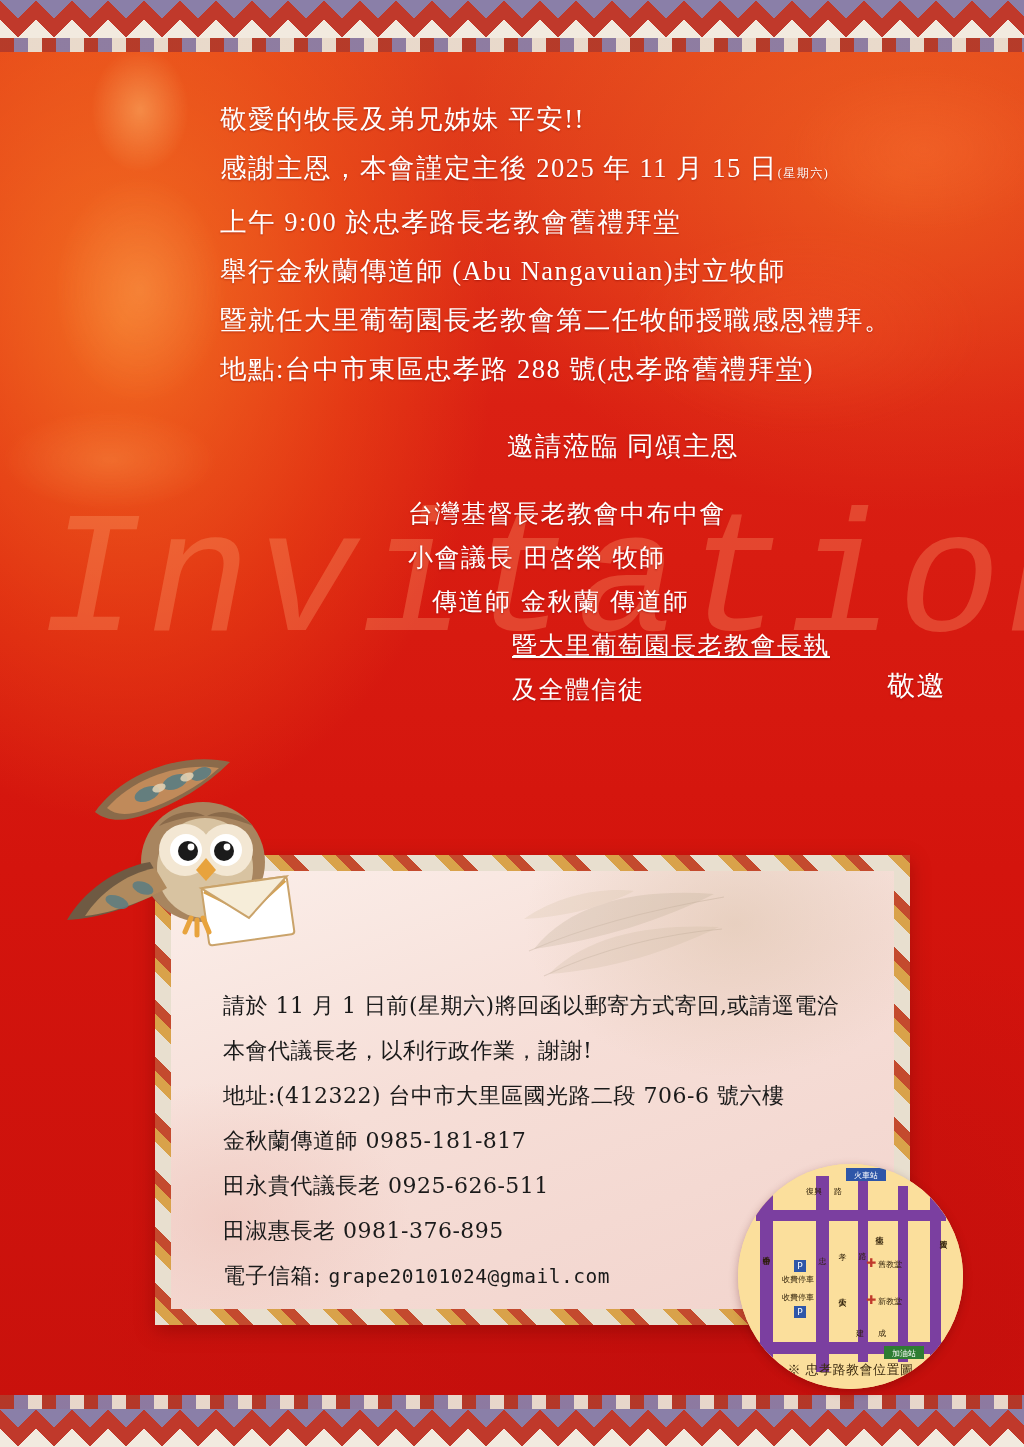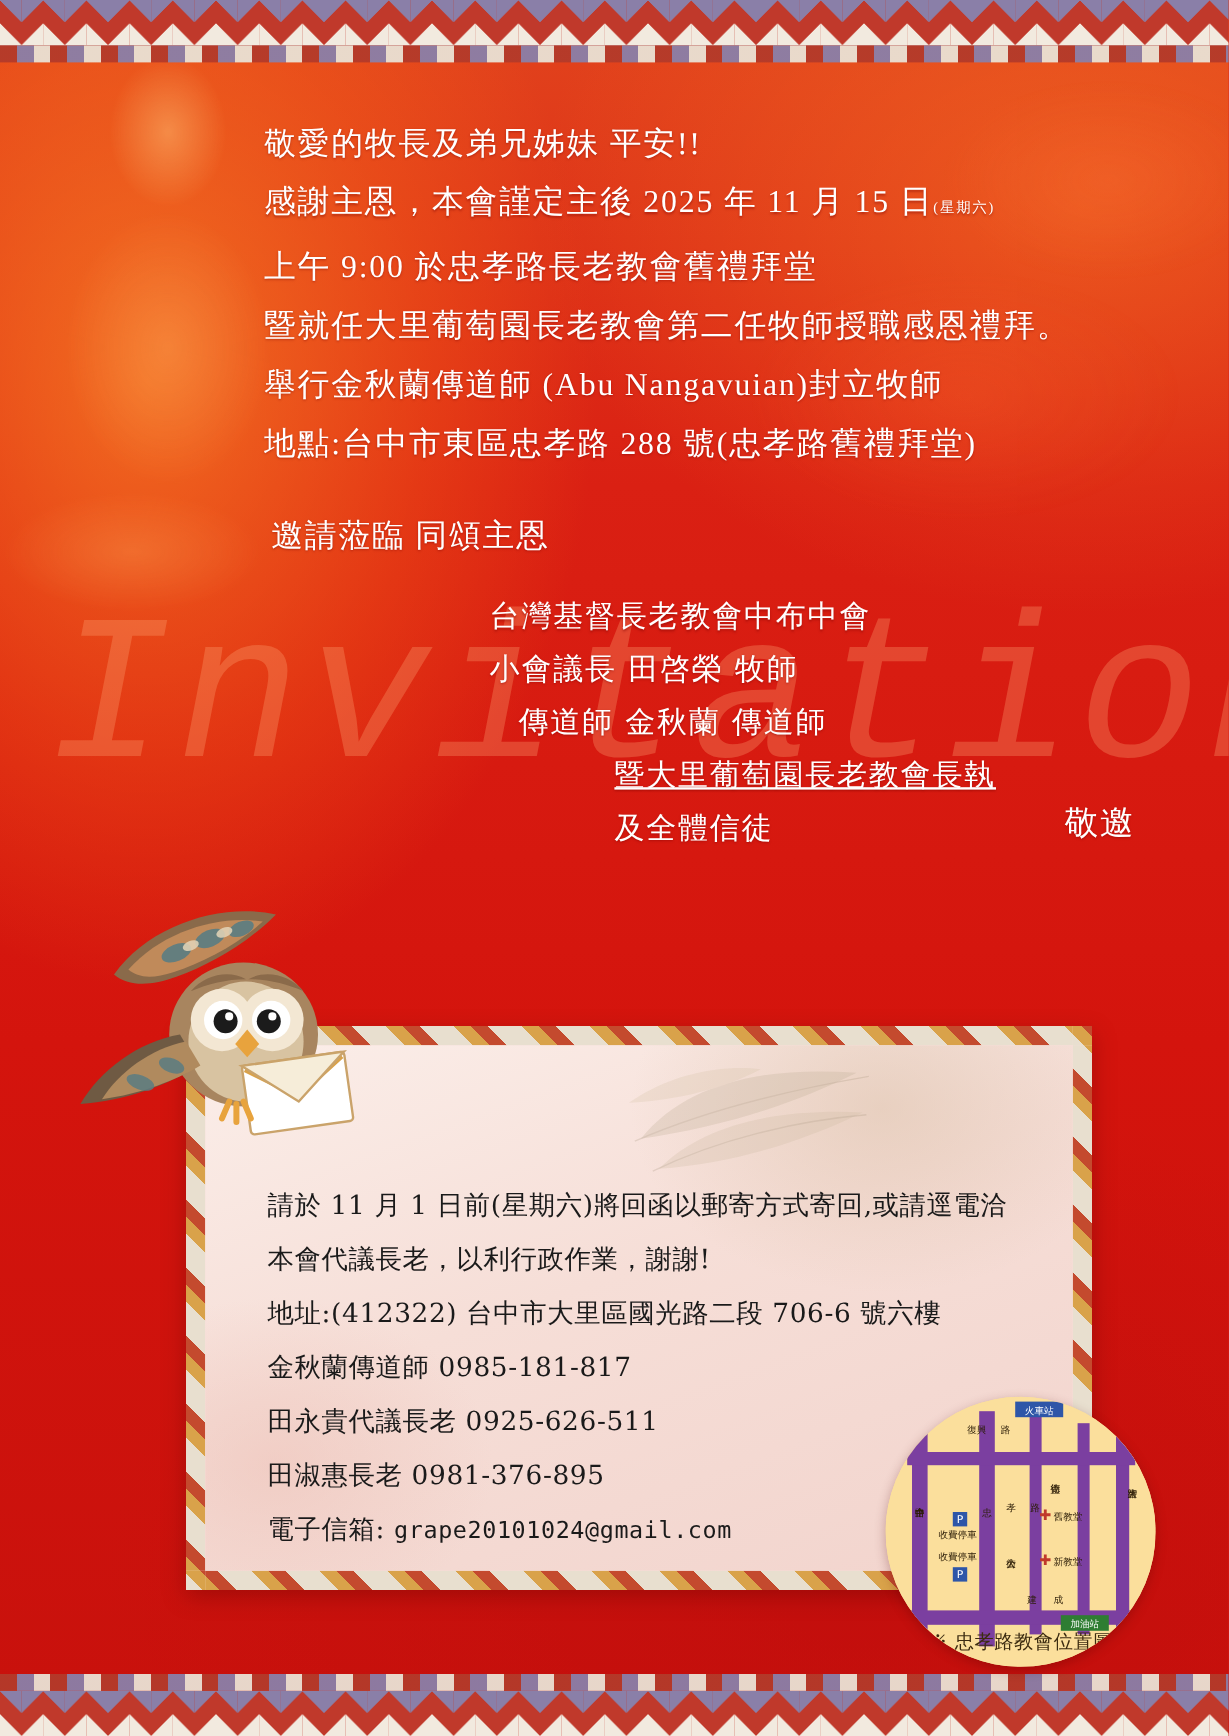--- a/index.html
+++ b/index.html
@@ -79,21 +79,21 @@
     font-family:Liberation Serif, serif;
     font-size:26.5px;
     line-height:49px;
     letter-spacing:1.5px;
     text-shadow:0 1px 2px rgba(120,0,0,.45);
     margin-left:24px;
   }
   .invite-text .ln{ white-space:nowrap; }
   .invite-text .small{ font-size:12px; }
   .gap{ height:28px; }
-  .invite-sub{ margin-left:6px; }
+  .invite-sub{ margin-left:6px;text-align:center; }
 
   .signature{
     position:absolute; left:196px; top:492px; width:800px;
     color:#ffffff;
     font-family:"DejaVu Serif", serif;
     font-size:25px;
     line-height:44px;
     letter-spacing:1.5px;
     text-shadow:0 1px 2px rgba(120,0,0,.45);
   }
@@ -146,21 +146,21 @@
     border-radius:50%;
     background:#fbdf9c;
     box-shadow:0 3px 10px rgba(80,0,0,.3);
     overflow:hidden;
   }
   .map svg{ display:block; }
   .map-cap{
     position:absolute; bottom:10px; left:0; width:100%;
     text-align:center;
     font-family:"DejaVu Serif", serif;
-    font-size:16px;
+    font-size:13px;
     color:#3c2b10;
     letter-spacing:.5px;
   }
 </style>
 </head>
 <body>
 
 <div class="poster">
 
   <div class="bg-figure"></div>
@@ -172,22 +172,22 @@
   <div class="zig-band b"></div>
 
   <div class="bg-script">Invitation</div>
 
   <div class="invite-text">
     <div class="ln">敬愛的牧長及弟兄姊妹 平安!!</div>
     <div class="ln">
       <span>感謝主恩，本會謹定主後 2025 年 11 月 15 日</span><span class="small">(星期六)</span>
     </div>
     <div class="ln">上午 9:00 於忠孝路長老教會舊禮拜堂</div>
+    <div class="ln">舉行金秋蘭傳道師 (Abu Nangavuian)封立牧師</div>
     <div class="ln">暨就任大里葡萄園長老教會第二任牧師授職感恩禮拜。</div>
-    <div class="ln">舉行金秋蘭傳道師 (Abu Nangavuian)封立牧師</div>
     <div class="ln">地點:台中市東區忠孝路 288 號(忠孝路舊禮拜堂)</div>
     <div class="gap"></div>
     <div class="ln invite-sub">邀請蒞臨 同頌主恩</div>
   </div>
 
   <div class="signature">
     <div class="sig-l1">台灣基督長老教會中布中會</div>
     <div class="sig-l2">小會議長 田啓榮 牧師</div>
     <div class="sig-l3">傳道師 金秋蘭 傳道師</div>
     <div class="sig-l4">暨大里葡萄園長老教會長執</div>

